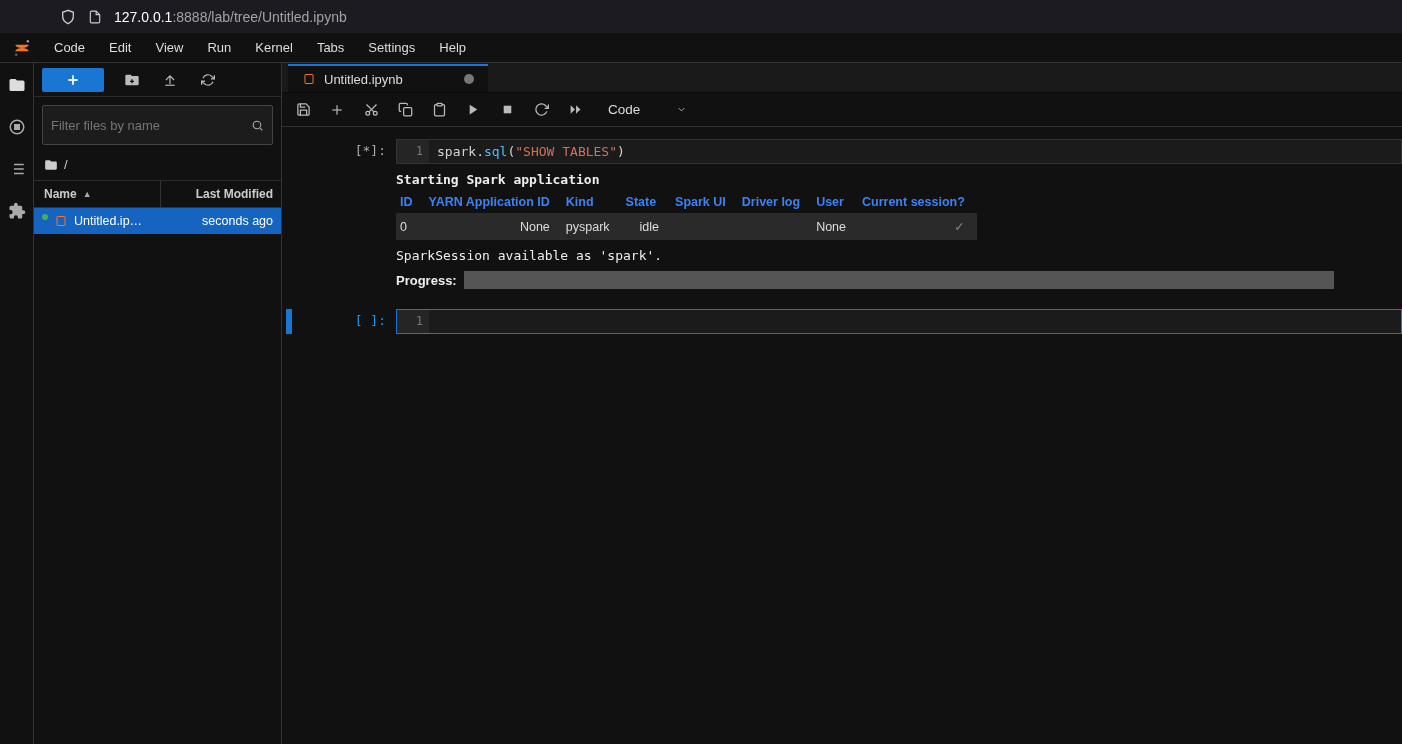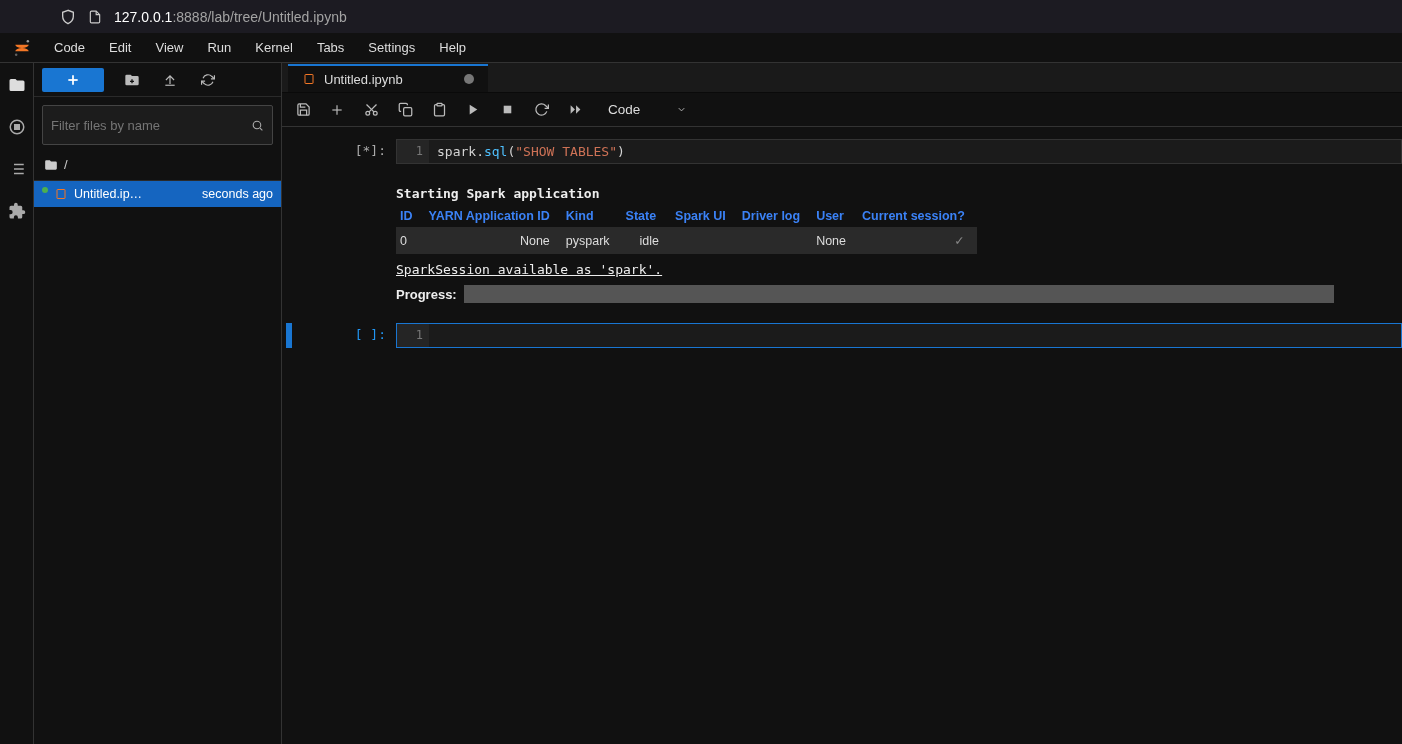--- a/index.html
+++ b/index.html
@@ -48,26 +48,26 @@
   .cell.active .gutter { background:#1976d2;}
   .cell .prompt { width:64px; flex:none; text-align:right; padding:4px 10px 0 0; font-family: ui-monospace, SFMono-Regular, Menlo, Consolas, monospace; font-size:13px; color:#aaa;}
   .cell.active .prompt { color:#2196f3;}
   .cell .content { flex:1; min-width:0;}
   .code-in { display:flex; background:#1b1b1b; border:1px solid #333;}
   .cell.active .code-in { border-color:#1976d2;}
   .code-in .ln { width:32px; background:#252525; text-align:right; padding:4px 6px 4px 0; font-family: ui-monospace, SFMono-Regular, Menlo, Consolas, monospace; font-size:12px; color:#777;}
   .code-in .src { flex:1; padding:4px 8px; font-family: ui-monospace, SFMono-Regular, Menlo, Consolas, monospace; font-size:13px; white-space:pre;}
   .tok-id{color:#d4d4d4;} .tok-fn{color:#4fc1ff;} .tok-pn{color:#d4d4d4;} .tok-str{color:#ce7256;}
   .output { padding:8px 0 8px 0; font-family: ui-monospace, SFMono-Regular, Menlo, Consolas, monospace; font-size:13px; color:#ddd;}
-  .output .starting{font-weight:600; margin-bottom:4px; color:#eee;margin-top:14px;}
+  .output .starting{font-weight:600; margin-bottom:4px; color:#eee;}
   .out-table{border-collapse:collapse; font-family:-apple-system,Helvetica,Arial,sans-serif; font-size:12.5px;}
   .out-table th{font-weight:700; text-align:left; padding:4px 12px 4px 4px; color:#3b82f6;}
   .out-table td{padding:6px 12px 6px 4px; background:#2a2a2a; color:#ddd;}
   .out-table td.chk{color:#888;}
-  .sessline{margin-top:8px; color:#eee;text-decoration:underline;}
+  .sessline{margin-top:8px; color:#eee;}
   .progress-row{display:flex; align-items:center; gap:8px; margin-top:8px; font-family:-apple-system,Helvetica,Arial,sans-serif; font-size:13px; color:#eee; font-weight:600;}
   .progress-row .plabel{width:60px; text-align:right;}
   .progress-bar{flex:1; height:18px; background:#555; max-width:870px;}
   .cell-spacer{width:40px; flex:none;}
   svg { display:block; }
 </style>
 </head>
 <body>
 
 <div class="browser-bar">
@@ -175,20 +175,27 @@
                 <line x1="21" y1="21" x2="16.65" y2="16.65"></line>
               </svg>
           </span>
         </div>
       </div>
       <div class="sb-bc">
         <svg width="14" height="14" viewBox="0 0 24 24" fill="#ccc">
             <path d="M10 4H4a2 2 0 0 0-2 2v12a2 2 0 0 0 2 2h16a2 2 0 0 0 2-2V8a2 2 0 0 0-2-2h-8z"></path>
           </svg>
         <span>/</span>
+      </div>
+      <div class="sb-cols">
+        <div class="c1">
+          <span>Name</span>
+          <span class="caret">▲</span>
+        </div>
+        <div class="c2">Last Modified</div>
       </div>
       <div class="sb-row">
         <div class="c1">
           <span class="dot"></span>
           <span class="nb-icon">
             <svg width="12" height="12" viewBox="0 0 24 24" fill="none" stroke="#f37726" stroke-width="2">
                 <rect x="4" y="3" width="16" height="18" rx="1"></rect>
               </svg>
           </span>
           <span>Untitled.ip…</span>

